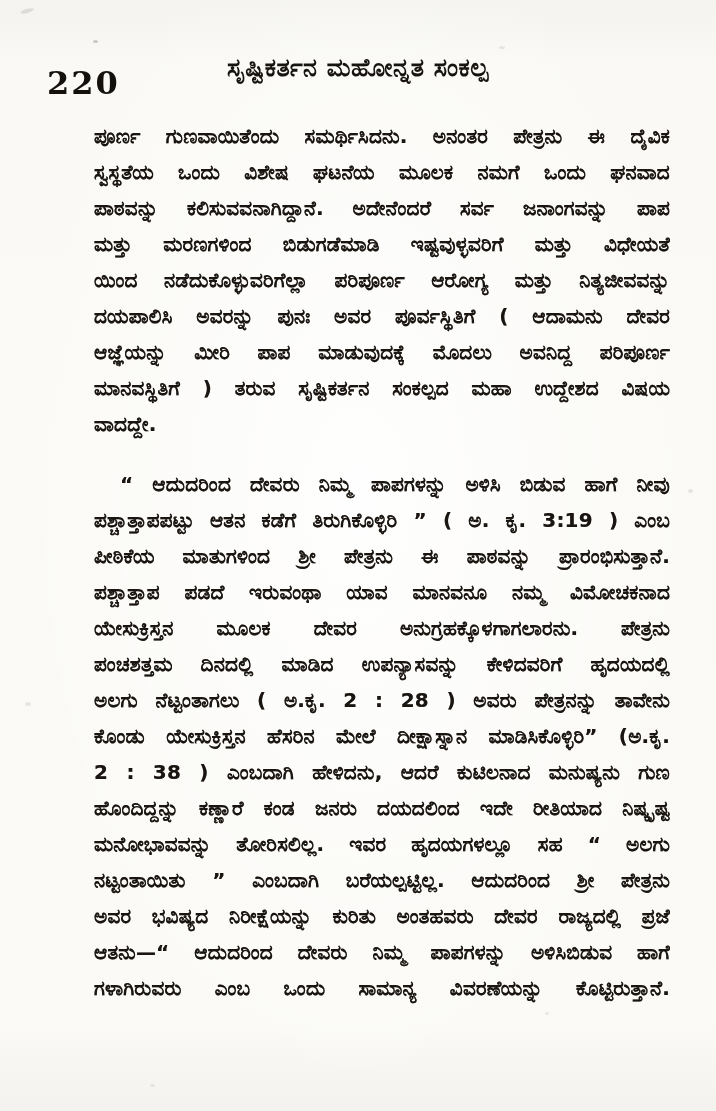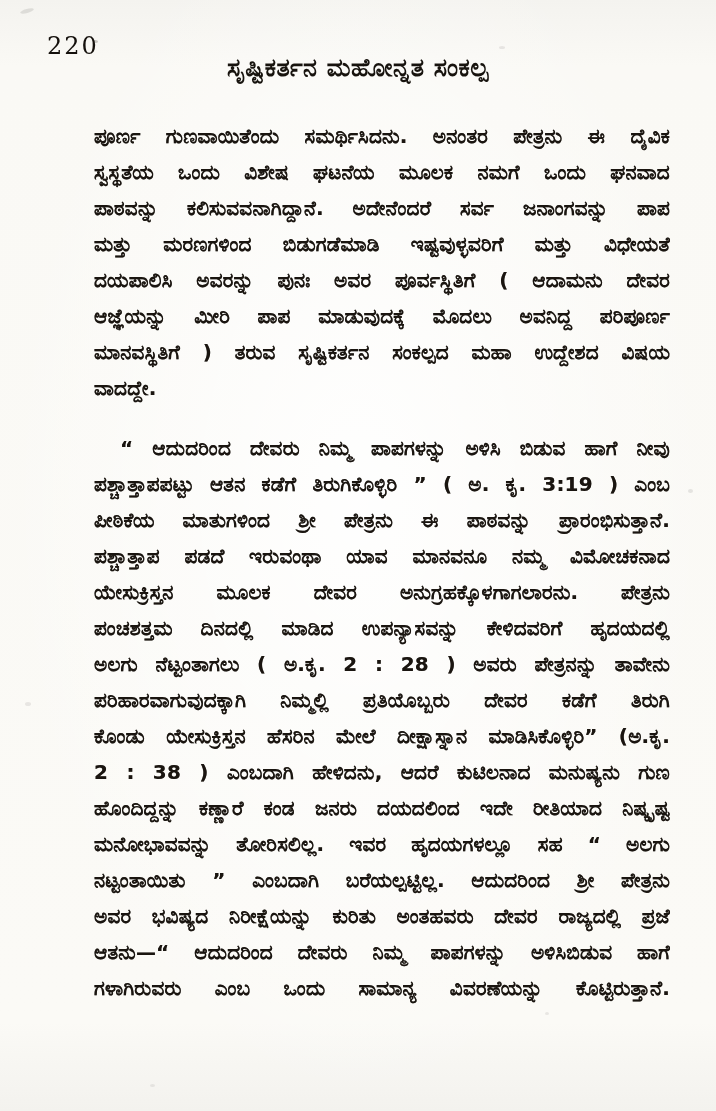--- a/index.html
+++ b/index.html
@@ -38,24 +38,24 @@
   .speck.s7 { left: 545px; top: 1012px; width: 4px;  height: 3px; opacity:.4;}
 
   .page-header {
     position: relative;
     padding-top: 50px;
     height: 96px;
   }
   .page-number {
     position: absolute;
     left: 47px;
-    top: 32px;
+    top: 64px;
     font-family: "DejaVu Serif", serif;
-    font-size: 24px;
-    font-weight: 400;
+    font-size: 32px;
+    font-weight: 700;
     letter-spacing: 2px;
     color: #14100c;
   }
   .running-title {
     position: absolute;
     left: 0;
     right: 0;
     top: 53px;
     text-align: center;
     font-size: 25px;
@@ -111,35 +111,35 @@
     <div class="running-title">ಸೃಷ್ಟಿಕರ್ತನ ಮಹೋನ್ನತ ಸಂಕಲ್ಪ</div>
   </div>
 
   <div class="content">
 
     <div class="paragraph p1">
       <div class="text-line">ಪೂರ್ಣ ಗುಣವಾಯಿತೆಂದು ಸಮರ್ಥಿಸಿದನು. ಅನಂತರ ಪೇತ್ರನು ಈ ದೈವಿಕ</div>
       <div class="text-line">ಸ್ವಸ್ಥತೆಯ ಒಂದು ವಿಶೇಷ ಘಟನೆಯ ಮೂಲಕ ನಮಗೆ ಒಂದು ಘನವಾದ</div>
       <div class="text-line">ಪಾಠವನ್ನು ಕಲಿಸುವವನಾಗಿದ್ದಾನೆ. ಅದೇನೆಂದರೆ ಸರ್ವ ಜನಾಂಗವನ್ನು ಪಾಪ</div>
       <div class="text-line">ಮತ್ತು ಮರಣಗಳಿಂದ ಬಿಡುಗಡೆಮಾಡಿ ಇಷ್ಟವುಳ್ಳವರಿಗೆ ಮತ್ತು ವಿಧೇಯತೆ</div>
+      <div class="text-line">ಯಿಂದ ನಡೆದುಕೊಳ್ಳುವರಿಗೆಲ್ಲಾ ಪರಿಪೂರ್ಣ ಆರೋಗ್ಯ ಮತ್ತು ನಿತ್ಯಜೀವವನ್ನು</div>
       <div class="text-line">ದಯಪಾಲಿಸಿ ಅವರನ್ನು ಪುನಃ ಅವರ ಪೂರ್ವಸ್ಥಿತಿಗೆ ( ಆದಾಮನು ದೇವರ</div>
       <div class="text-line">ಆಜ್ಞೆಯನ್ನು ಮೀರಿ ಪಾಪ ಮಾಡುವುದಕ್ಕೆ ಮೊದಲು ಅವನಿದ್ದ ಪರಿಪೂರ್ಣ</div>
       <div class="text-line">ಮಾನವಸ್ಥಿತಿಗೆ ) ತರುವ ಸೃಷ್ಟಿಕರ್ತನ ಸಂಕಲ್ಪದ ಮಹಾ ಉದ್ದೇಶದ ವಿಷಯ</div>
       <div class="text-line last">ವಾದದ್ದೇ.</div>
     </div>
 
     <div class="paragraph p2">
       <div class="text-line indent">“ ಆದುದರಿಂದ ದೇವರು ನಿಮ್ಮ ಪಾಪಗಳನ್ನು ಅಳಿಸಿ ಬಿಡುವ ಹಾಗೆ ನೀವು</div>
       <div class="text-line">ಪಶ್ಚಾತ್ತಾಪಪಟ್ಟು ಆತನ ಕಡೆಗೆ ತಿರುಗಿಕೊಳ್ಳಿರಿ ” ( ಅ. ಕೃ. 3:19 ) ಎಂಬ</div>
       <div class="text-line">ಪೀಠಿಕೆಯ ಮಾತುಗಳಿಂದ ಶ್ರೀ ಪೇತ್ರನು ಈ ಪಾಠವನ್ನು ಪ್ರಾರಂಭಿಸುತ್ತಾನೆ.</div>
       <div class="text-line">ಪಶ್ಚಾತ್ತಾಪ ಪಡದೆ ಇರುವಂಥಾ ಯಾವ ಮಾನವನೂ ನಮ್ಮ ವಿಮೋಚಕನಾದ</div>
       <div class="text-line">ಯೇಸುಕ್ರಿಸ್ತನ ಮೂಲಕ ದೇವರ ಅನುಗ್ರಹಕ್ಕೊಳಗಾಗಲಾರನು. ಪೇತ್ರನು</div>
       <div class="text-line">ಪಂಚಶತ್ತಮ ದಿನದಲ್ಲಿ ಮಾಡಿದ ಉಪನ್ಯಾಸವನ್ನು ಕೇಳಿದವರಿಗೆ ಹೃದಯದಲ್ಲಿ</div>
       <div class="text-line">ಅಲಗು ನೆಟ್ಟಂತಾಗಲು ( ಅ.ಕೃ. 2 : 28 ) ಅವರು ಪೇತ್ರನನ್ನು ತಾವೇನು</div>
-      <div class="text-line">ಪರಿಹಾರವಾಗುವುದಕ್ಕಾಗಿ ನಿಮ್ಮಲ್ಲಿ ಪ್ರತಿಯೊಬ್ಬರು ದೇವರ ಕಡೆಗೆ ತಿರುಗಿ</div>
       <div class="text-line">ಕೊಂಡು ಯೇಸುಕ್ರಿಸ್ತನ ಹೆಸರಿನ ಮೇಲೆ ದೀಕ್ಷಾಸ್ನಾನ ಮಾಡಿಸಿಕೊಳ್ಳಿರಿ” (ಅ.ಕೃ.</div>
       <div class="text-line">2 : 38 ) ಎಂಬದಾಗಿ ಹೇಳಿದನು, ಆದರೆ ಕುಟಿಲನಾದ ಮನುಷ್ಯನು ಗುಣ</div>
       <div class="text-line">ಹೊಂದಿದ್ದನ್ನು ಕಣ್ಣಾರೆ ಕಂಡ ಜನರು ದಯದಲಿಂದ ಇದೇ ರೀತಿಯಾದ ನಿಷ್ಕೃಷ್ಟ</div>
       <div class="text-line">ಮನೋಭಾವವನ್ನು ತೋರಿಸಲಿಲ್ಲ. ಇವರ ಹೃದಯಗಳಲ್ಲೂ ಸಹ “ ಅಲಗು</div>
       <div class="text-line">ನಟ್ಟಂತಾಯಿತು ” ಎಂಬದಾಗಿ ಬರೆಯಲ್ಪಟ್ಟಿಲ್ಲ. ಆದುದರಿಂದ ಶ್ರೀ ಪೇತ್ರನು</div>
       <div class="text-line">ಅವರ ಭವಿಷ್ಯದ ನಿರೀಕ್ಷೆಯನ್ನು ಕುರಿತು ಅಂತಹವರು ದೇವರ ರಾಜ್ಯದಲ್ಲಿ ಪ್ರಜೆ</div>
       <div class="text-line">ಆತನು—“ ಆದುದರಿಂದ ದೇವರು ನಿಮ್ಮ ಪಾಪಗಳನ್ನು ಅಳಿಸಿಬಿಡುವ ಹಾಗೆ</div>
       <div class="text-line">ಗಳಾಗಿರುವರು ಎಂಬ ಒಂದು ಸಾಮಾನ್ಯ ವಿವರಣೆಯನ್ನು ಕೊಟ್ಟಿರುತ್ತಾನೆ.</div>
     </div>
 

